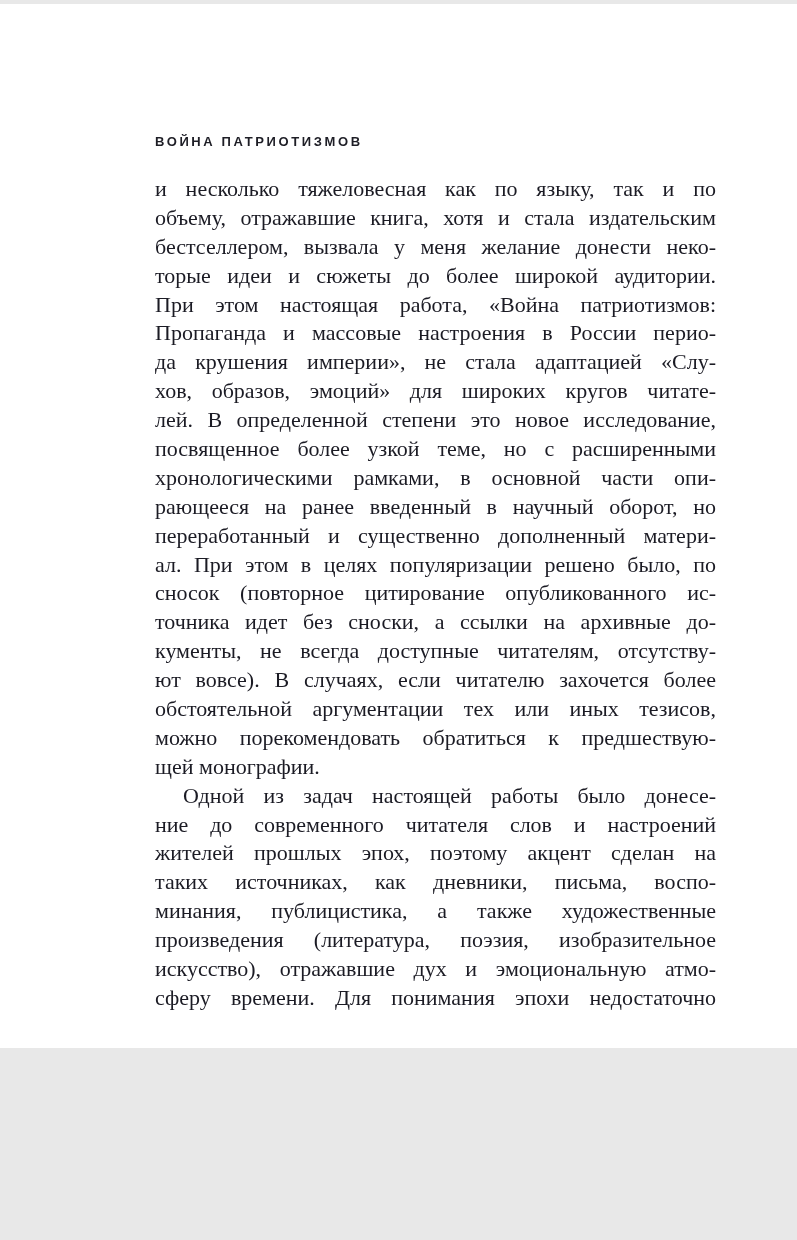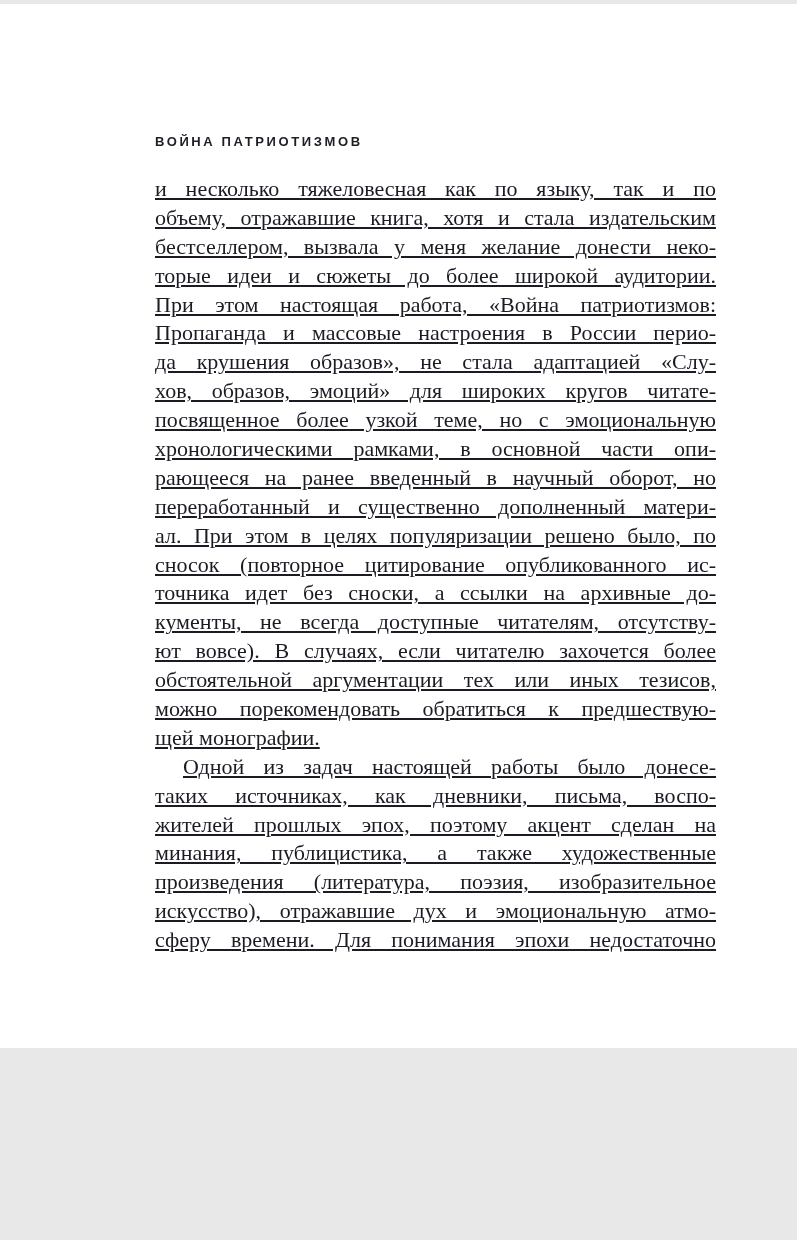--- a/index.html
+++ b/index.html
@@ -36,21 +36,20 @@
     width: 561px;
     font-size: 22px;
     line-height: 28.9px;
   }
   .line {
     text-align: justify;
     text-align-last: justify;
     overflow: hidden;
     white-space: normal;
     height: 28.9px;
-    text-decoration: underline;
   }
   .line.last-left {
     text-align-last: left;
   }
   .line.first-indent {
     text-indent: 28px;
   }
   .page-number {
     position: absolute;
     left: 242px;
@@ -68,39 +67,41 @@
   <div class="running-header">ВОЙНА ПАТРИОТИЗМОВ</div>
 
   <div class="body-text">
     <div class="paragraph">
         <div class="line">и несколько тяжеловесная как по языку, так и по</div>
         <div class="line">объему, отражавшие книга, хотя и стала издательским</div>
         <div class="line">бестселлером, вызвала у меня желание донести неко-</div>
         <div class="line">торые идеи и сюжеты до более широкой аудитории.</div>
         <div class="line">При этом настоящая работа, «Война патриотизмов:</div>
         <div class="line">Пропаганда и массовые настроения в России перио-</div>
-        <div class="line">да крушения образов», не стала адаптацией «Слу-</div>
+        <div class="line">да крушения империи», не стала адаптацией «Слу-</div>
         <div class="line">хов, образов, эмоций» для широких кругов читате-</div>
-        <div class="line">посвященное более узкой теме, но с эмоциональную</div>
+        <div class="line">лей. В определенной степени это новое исследование,</div>
+        <div class="line">посвященное более узкой теме, но с расширенными</div>
         <div class="line">хронологическими рамками, в основной части опи-</div>
         <div class="line">рающееся на ранее введенный в научный оборот, но</div>
         <div class="line">переработанный и существенно дополненный матери-</div>
         <div class="line">ал. При этом в целях популяризации решено было, по</div>
         <div class="line">сносок (повторное цитирование опубликованного ис-</div>
         <div class="line">точника идет без сноски, а ссылки на архивные до-</div>
         <div class="line">кументы, не всегда доступные читателям, отсутству-</div>
         <div class="line">ют вовсе). В случаях, если читателю захочется более</div>
         <div class="line">обстоятельной аргументации тех или иных тезисов,</div>
         <div class="line">можно порекомендовать обратиться к предшествую-</div>
         <div class="line last-left">щей монографии.</div>
       </div>
     <div class="paragraph">
         <div class="line first-indent">Одной из задач настоящей работы было донесе-</div>
+        <div class="line">ние до современного читателя слов и настроений</div>
+        <div class="line">жителей прошлых эпох, поэтому акцент сделан на</div>
         <div class="line">таких источниках, как дневники, письма, воспо-</div>
-        <div class="line">жителей прошлых эпох, поэтому акцент сделан на</div>
         <div class="line">минания, публицистика, а также художественные</div>
         <div class="line">произведения (литература, поэзия, изобразительное</div>
         <div class="line">искусство), отражавшие дух и эмоциональную атмо-</div>
         <div class="line">сферу времени. Для понимания эпохи недостаточно</div>
       </div>
   </div>
 
   <div class="page-number">10</div>
 </div>
 

